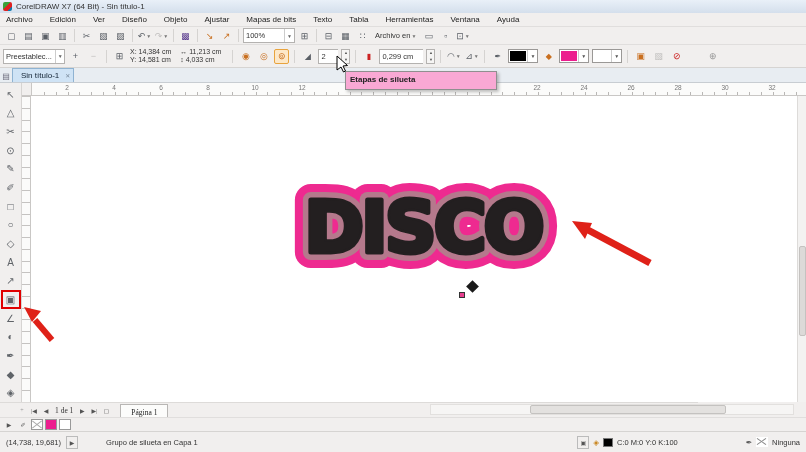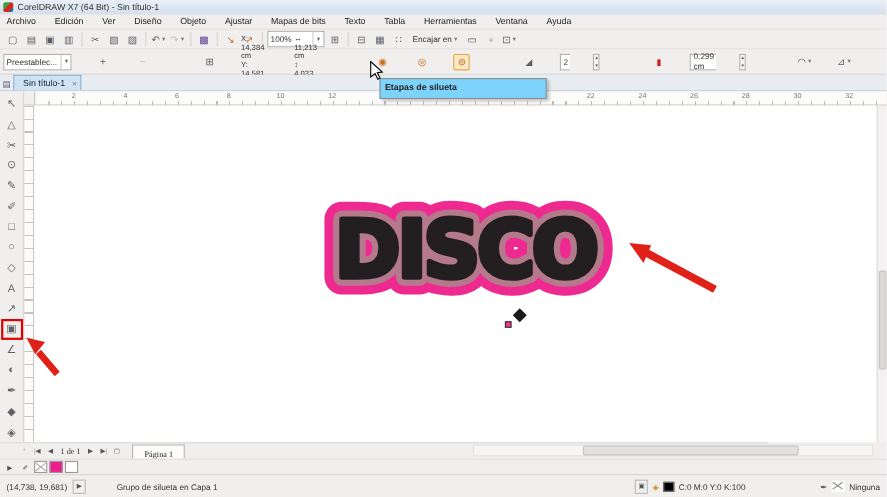--- a/index.html
+++ b/index.html
@@ -19,21 +19,21 @@
   
   #menubar { position:absolute; left:0; top:13px; width:806px; height:14px;
     background:#f1efee; display:flex; align-items:center; padding-left:4px; gap:13px;
     border-bottom:1px solid #e0dedd;}
   .menu-item { font-size:8px; color:#222; padding:1px 2px; cursor:default;}
   
   #toolbar { position:absolute; left:0; top:27px; width:806px; height:18px;
     background:#f1efee; display:flex; align-items:center; padding-left:4px; gap:2px;
     border-bottom:1px solid #e0dedd;}
   #propbar { position:absolute; left:0; top:45px; width:806px; height:23px;
-    background:#f1efee; display:flex; align-items:center; padding-left:3px; gap:21px;
+    background:#f1efee; display:flex; align-items:center; padding-left:3px; gap:3px;
     border-bottom:1px solid #d6d4d2;}
   .tbtn { min-width:15px; height:15px; display:flex; align-items:center; justify-content:center;
     font-size:9px; color:#5a5f66; border-radius:2px;}
   .tbtn.small { font-size:8px;}
   .tbtn.disabled { color:#c0bfbe;}
   .caret { font-size:5px; color:#777; margin-left:1px;}
   .sep { width:1px; height:13px; background:#d5d3d1; margin:0 2px;}
   .dd { display:flex; align-items:center; border:1px solid #b4b2b0; background:#fff;
     height:15px; font-size:7.5px; padding:0 2px; color:#333;}
   .dd .dd-caret { font-size:5px; color:#666; margin-left:3px; border-left:1px solid #ccc; padding-left:2px; height:100%; display:flex; align-items:center;}
@@ -73,21 +73,21 @@
   .tool.hl { border:2px solid #e00000; }
   
   #canvas { position:absolute; left:31px; top:96px; width:766px; height:306px; background:#ffffff;}
   #vscroll { position:absolute; left:797px; top:96px; width:9px; height:306px; background:#f3f2f1; border-left:1px solid #dddbd9;}
   #vscroll .thumb { position:absolute; left:1px; width:7px; top:150px; height:90px; background:#dcdad8; border:1px solid #c4c2c0; border-radius:2px;}
   #disco-wrap { position:absolute; left:227px; top:64px; width:330px; height:132px;}
   #contour-handle { position:absolute; left:437px; top:186px; width:9px; height:9px;
     background:#1a1a1a; transform:rotate(45deg);}
   #contour-handle2 { position:absolute; left:428px; top:196px; width:6px; height:6px; background:#e8408f; border:1px solid #333;}
   
-  #tooltip { position:absolute; left:345px; top:71px; width:152px; background:#7dd3fc;
+  #tooltip { position:absolute; left:345px; top:71px; width:152px; background:#f9a8d4;
     border:1px solid #8f8f8f; box-shadow:2px 2px 3px rgba(0,0,0,.25); padding:3px 4px; z-index:60;}
   #tooltip .tt-title { font-size:8px; font-weight:bold; color:#222; margin-bottom:2px;}
   #tooltip .tt-body { font-size:7.5px; color:#333; line-height:1.25;}
   
   #pagebar { position:absolute; left:0; top:402px; width:698px; height:15px; background:#f1efee;
     display:flex; align-items:center; padding-left:16px; border-top:1px solid #dddbd9;font-family:Liberation Serif, serif;}
   .nav-btn { min-width:12px; height:13px; font-size:6px; color:#555; display:flex; align-items:center; justify-content:center;}
   #page-indicator { font-size:7.5px; color:#333; margin:0 3px;}
   .page-tab { height:13px; border:1px solid #b8b6b4; border-bottom:none; background:#fcfcfb;
     font-size:7.5px; display:flex; align-items:flex-end; padding:0 10px; margin-left:8px; color:#222;}
@@ -161,21 +161,21 @@
     <span class="dd-caret">▼</span>
   </div>
   <span id="tb-b" style="display:flex;align-items:center;gap:2px;">
       <div class="tbtn">⊞</div>
       <div class="sep"></div>
       <div class="tbtn">⊟</div>
       <div class="tbtn">▦</div>
       <div class="tbtn">∷</div>
     </span>
   <div style="display:flex;align-items:center;font-size:7.5px;color:#333;padding:0 3px;">
-    <span>Encajar en</span>
+    <span>Archivo en</span>
     <span class="caret">▼</span>
   </div>
   <span id="tb-c" style="display:flex;align-items:center;gap:2px;">
       <div class="tbtn">▭</div>
       <div class="tbtn">▫</div>
       <div class="tbtn">⊡<span class="caret">▼</span></div>
     </span>
 </div>
 
 <div id="propbar">

